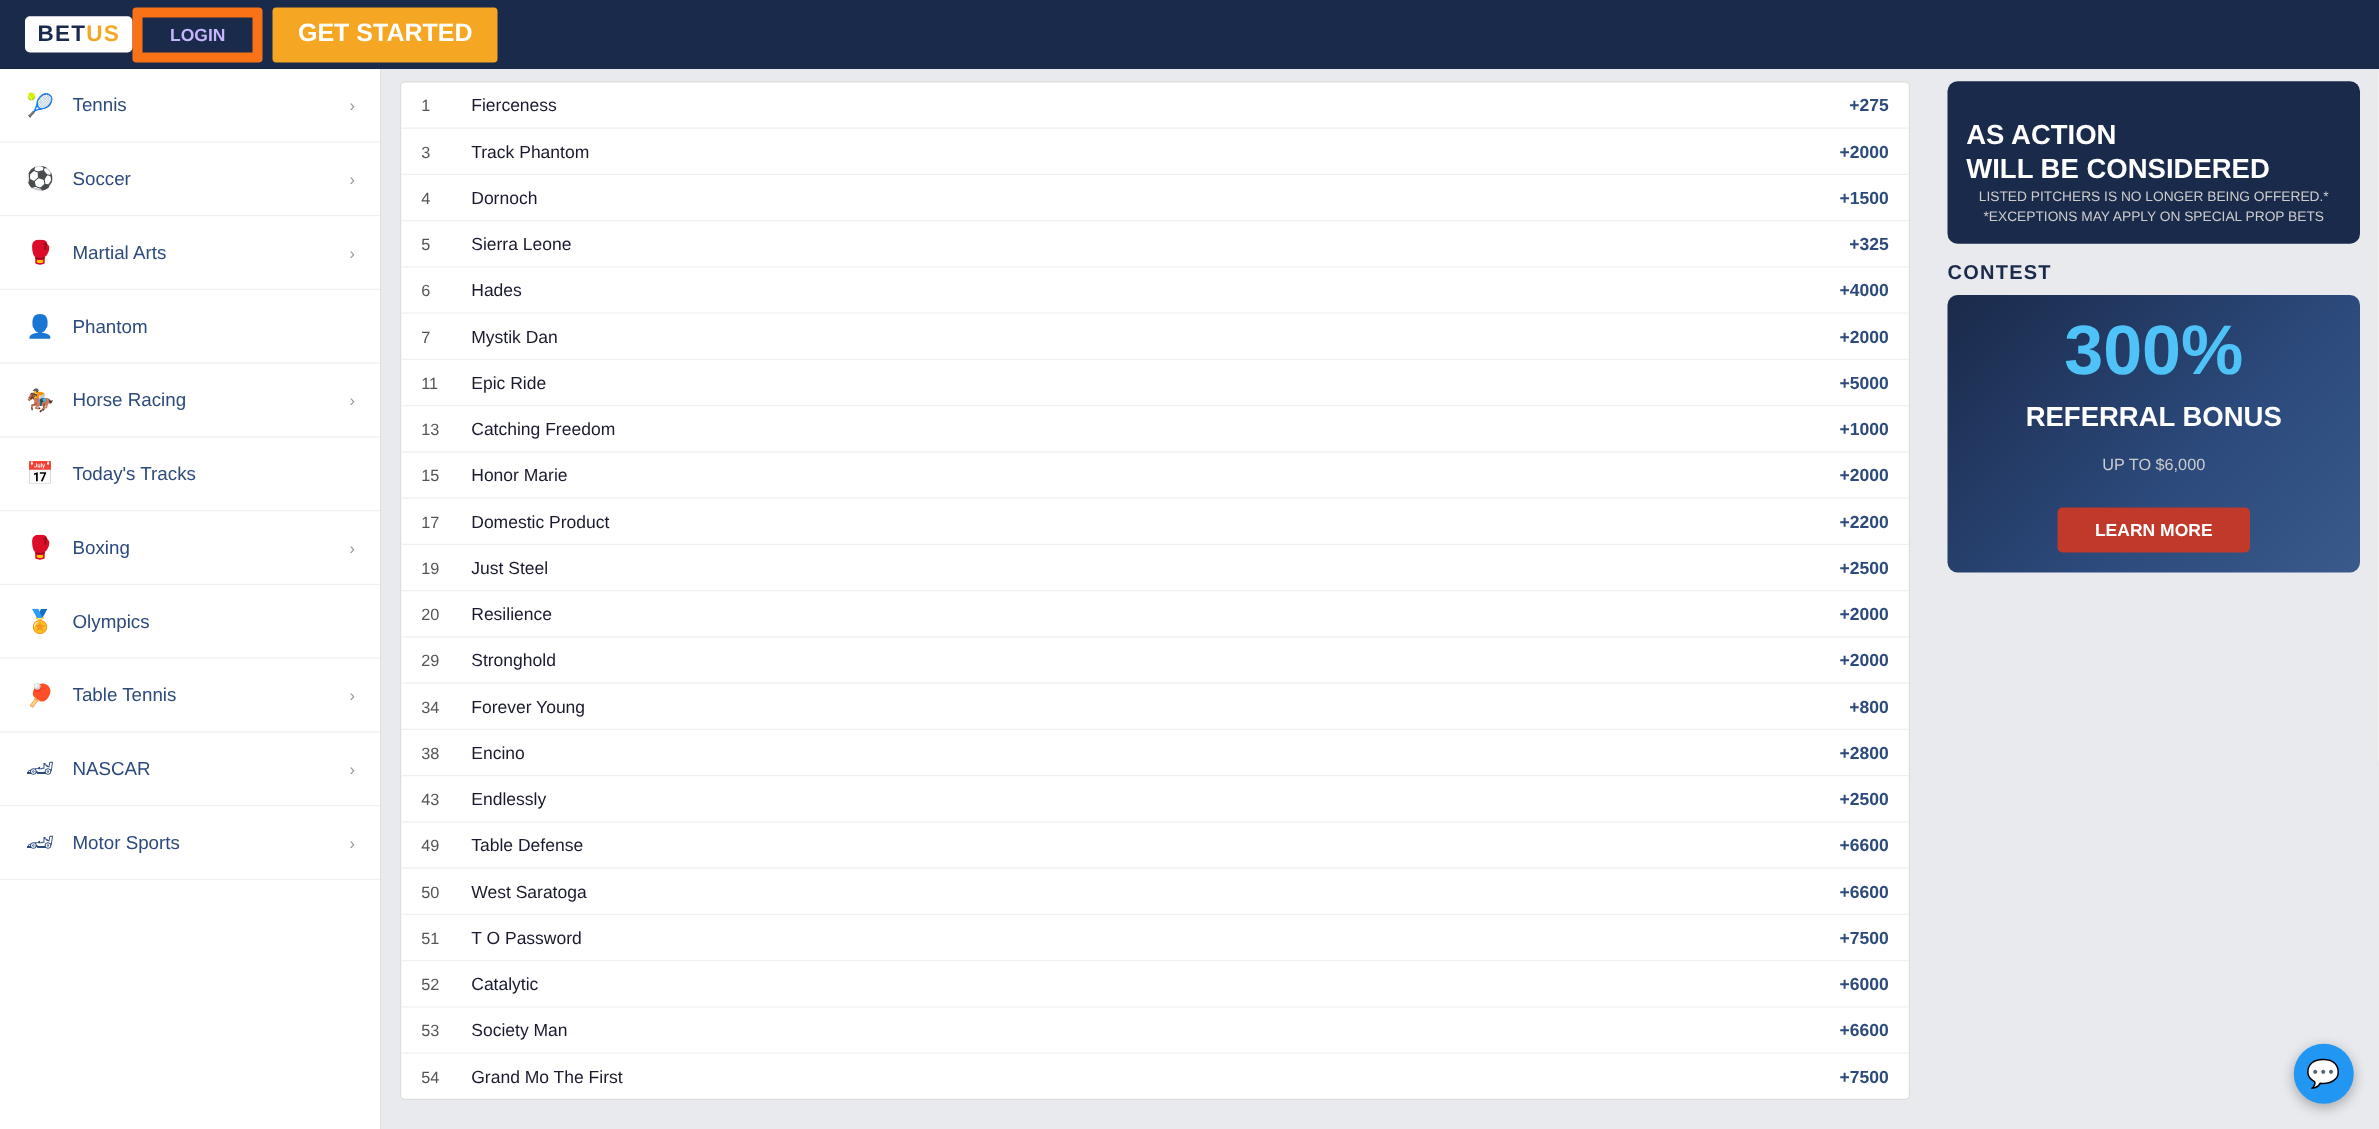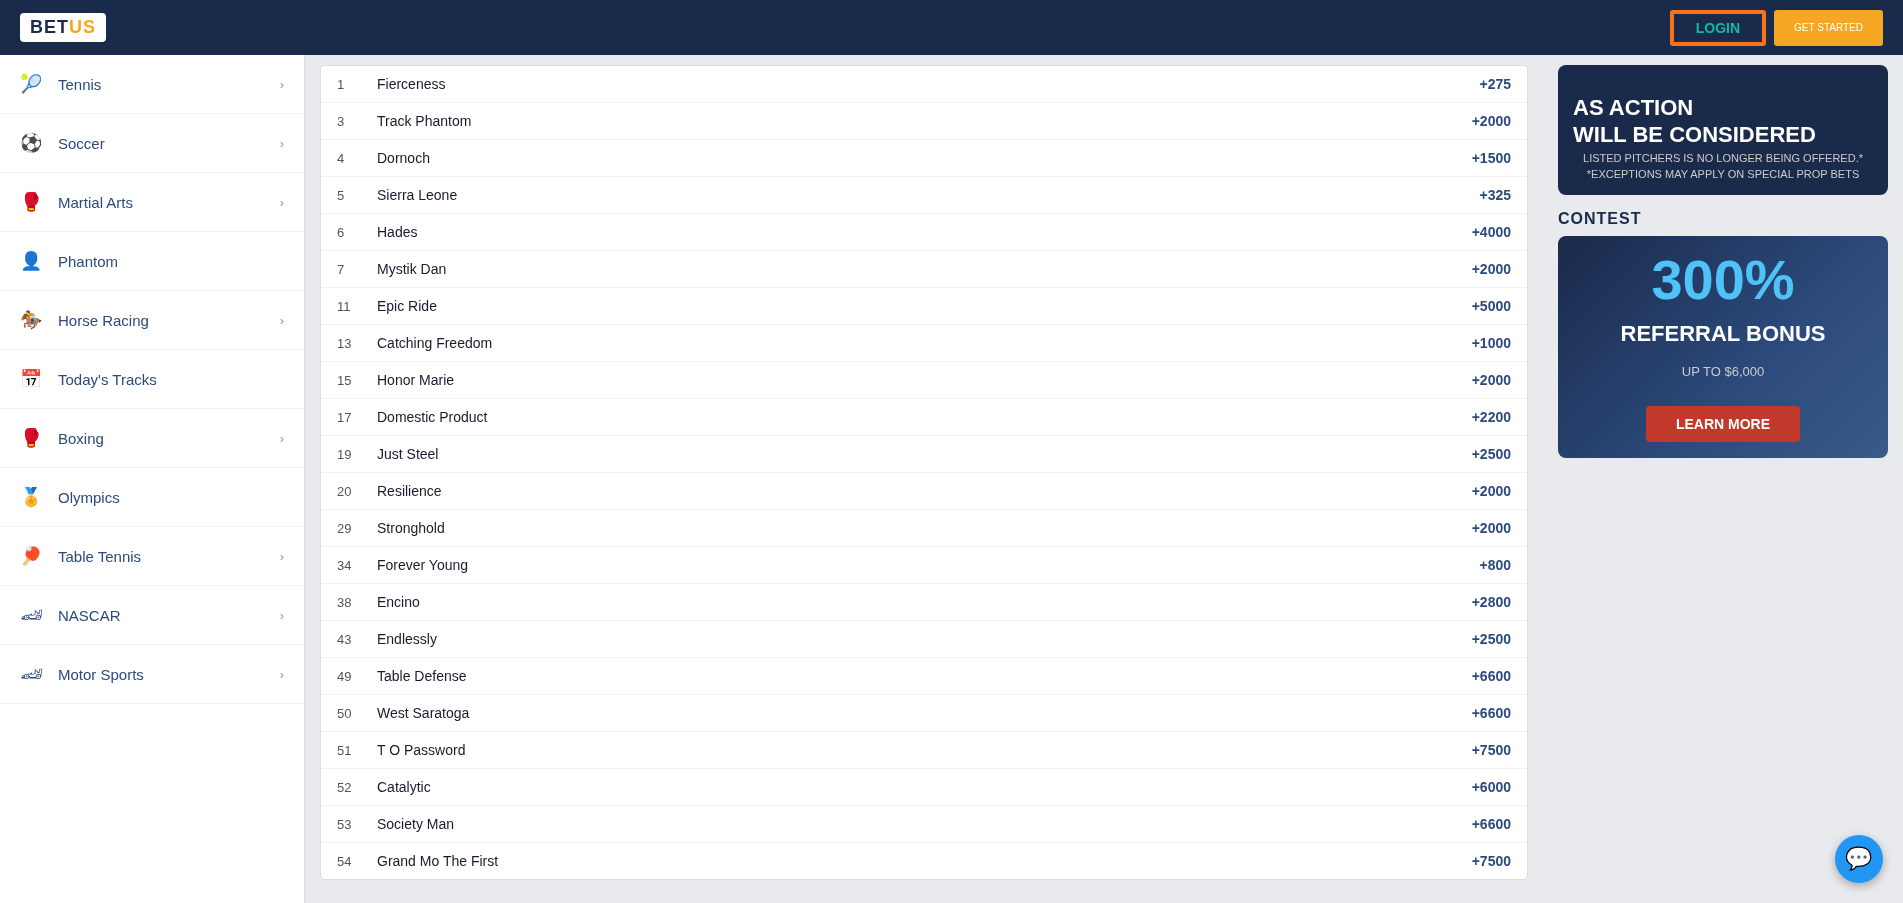--- a/index.html
+++ b/index.html
@@ -4,56 +4,54 @@
   <style>
     * { margin: 0; padding: 0; box-sizing: border-box; }
     body { font-family: Arial, sans-serif; background: #e8eaed; display: flex; flex-direction: column; min-height: 903px; }
 
     
     .header {
       background: #1a2a4a;
       height: 55px;
       display: flex;
       align-items: center;
-      justify-content: space-between;
       padding: 0 20px;
       position: fixed;
       top: 0; left: 0; right: 0;
       z-index: 100;
-      gap: 14px;
     }
     .logo {
       background: #fff;
       border-radius: 4px;
       padding: 4px 10px;
       font-weight: 900;
       font-size: 18px;
       color: #1a2a4a;
       letter-spacing: 1px;
     }
     .logo span { color: #f5a623; }
     .header-btns { display: flex; gap: 8px; }
     .btn-login {
       background: transparent;
-      border: 4px solid #f97316;
-      color: #14b8a6;
+      border: 8px solid #f97316;
+      color: #c4b5fd;
       padding: 6px 22px;
       border-radius: 3px;
       font-weight: 700;
       font-size: 14px;
       cursor: pointer;
     }
     .btn-started {
       background: #f5a623;
       border: none;
       color: #fff;
       padding: 8px 20px;
       border-radius: 3px;
-      font-weight: 400;
-      font-size: 10px;
+      font-weight: 700;
+      font-size: 20px;
       cursor: pointer;
     }
 
     
     .layout {
       display: flex;
       margin-top: 55px;
       min-height: calc(903px - 55px);
     }
 

